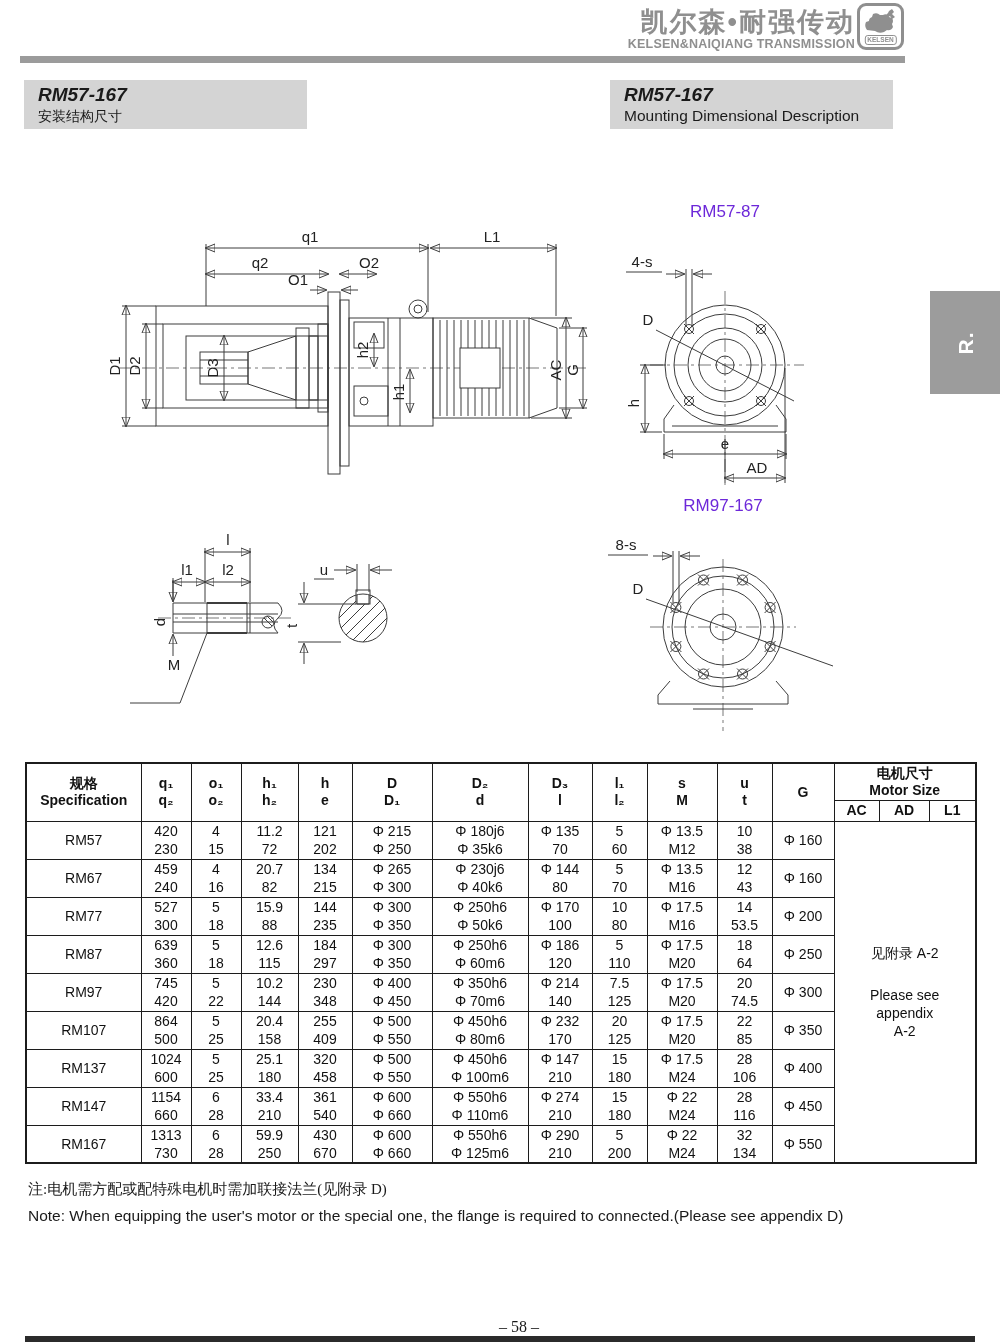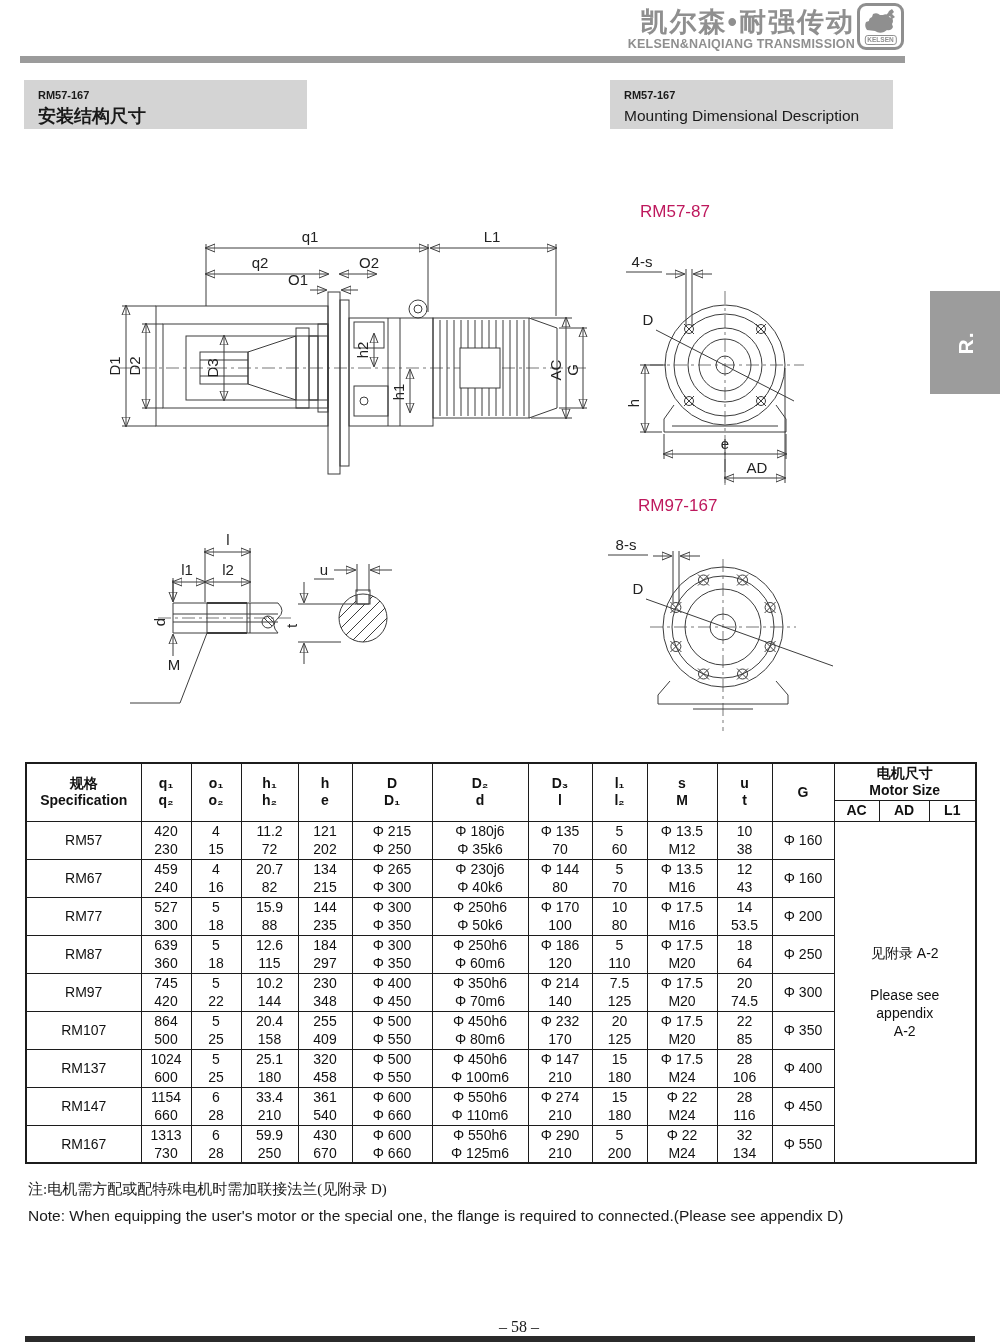--- a/index.html
+++ b/index.html
@@ -10,32 +10,32 @@
   
   .brand-cn{top:4px;right:145px;font-size:27px;font-weight:bold;color:#8f8f8f;letter-spacing:2px;white-space:nowrap;}
   .brand-en{top:37px;right:145px;font-size:12.5px;font-weight:bold;color:#8f8f8f;letter-spacing:.2px;white-space:nowrap;}
   .logo-box{left:857px;top:3px;width:47px;height:47px;border:3px solid #8f8f8f;border-radius:9px;box-sizing:border-box;}
   .logo-label{position:absolute;left:50%;transform:translateX(-50%);bottom:2px;font-size:6.5px;font-weight:bold;
               color:#8f8f8f;border:1px solid #8f8f8f;border-radius:3px;padding:0 2px;background:#fff;line-height:8px;}
   .header-rule{left:20px;top:56px;width:885px;height:7px;background:#9b9b9b;}
 
   
   .title-box{top:80px;height:49px;background:#d4d4d4;box-sizing:border-box;padding:5px 0 0 14px;}
-  .title-box .l1{font-size:11px;font-weight:bold;line-height:20px;}
+  .title-box .l1{font-size:19px;font-weight:bold;line-height:20px;font-style:italic;}
   .tb-left{left:24px;width:283px;}
-  .tb-left .l2{font-size:18px;font-weight:bold;line-height:22px;}
+  .tb-left .l2{font-size:14px;font-weight:normal;line-height:22px;}
   .tb-right{left:610px;width:283px;}
   .tb-right .l2{font-size:15.5px;font-weight:normal;line-height:22px;}
 
   
   .side-tab{left:930px;top:291px;width:70px;height:103px;background:#9c9c9c;display:flex;align-items:center;justify-content:center;}
   .side-tab span{transform:rotate(-90deg);color:#fff;font-size:21px;font-weight:bold;letter-spacing:1px;}
 
   
-  .dw-title{font-size:17px;color:#be185d;text-align:left;width:170px;}
+  .dw-title{font-size:17px;color:#6d28d9;text-align:center;width:170px;}
 
   
   .dw line,.dw path,.dw rect,.dw circle{stroke:#3d3d3d;stroke-width:1;fill:none;}
   .dw text{fill:#222;font-family:"Liberation Sans",sans-serif;font-size:15px;stroke:none;text-anchor:middle;}
   .dw .cl{stroke-width:.7;stroke-dasharray:13 4 3 4;}
   .dw .w2{stroke-width:1.8;}
   .dw .whitefill{fill:#fff;}
 
   
   .spec-table{position:absolute;left:25px;top:762px;width:950px;border-collapse:collapse;table-layout:fixed;

